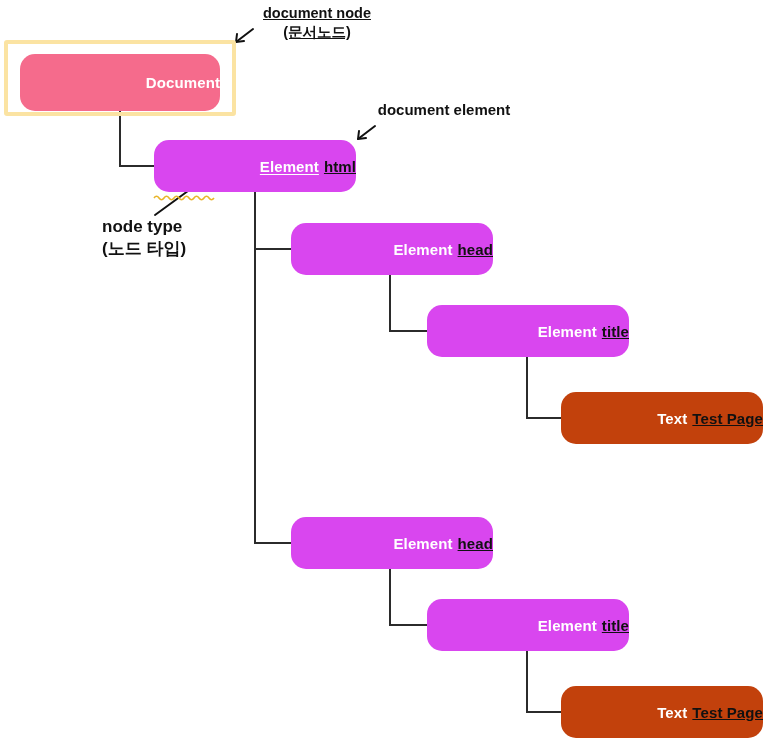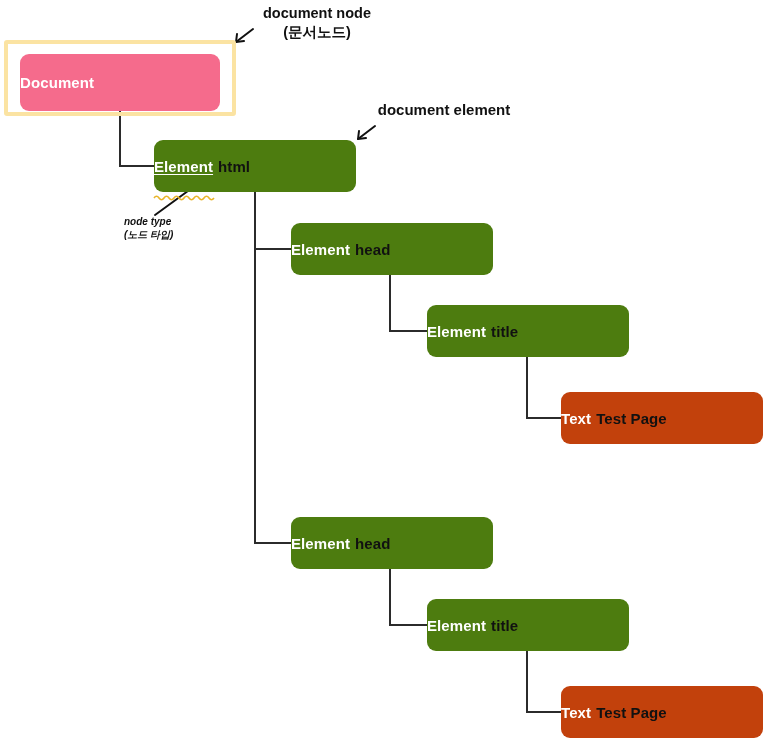--- a/index.html
+++ b/index.html
@@ -23,45 +23,46 @@
     left: 0;
     top: 0;
     width: 773px;
     height: 747px;
     pointer-events: none;
   }
 
   
   .node {
     position: absolute;
-    border-radius: 9px;
+    border-radius: 15px;
     display: flex;
     align-items: center;
-    justify-content: flex-start;
+    justify-content: flex-end;
     white-space: nowrap;
     letter-spacing: 0.1px;
   }
   .node .kind {
     color: #ffffff;
     font-weight: bold;
   }
   .node .tag {
     color: #111111;
     font-weight: bold;
     margin-left: 5px;
+    text-decoration: underline;
   }
   .node-document {
     background: #F56B8C;
   }
   .node-document .kind {
     color: #ffffff;
     font-weight: bold;
   }
   .node-element {
-    background: #4d7c0f;
+    background: #d946ef;
   }
   .node-text {
     background: #c2410c;
   }
 
   
   .highlight-frame {
     position: absolute;
     border: 4px solid #FBE3A2;
     border-radius: 3px;
@@ -171,27 +172,27 @@
   <div class="node node-element" style="left:427px; top:599px; width:202px; height:52px; font-size:15px;">
     <span class="kind">Element</span>
     <span class="tag">title</span>
   </div>
 
   <div class="node node-text" style="left:561px; top:686px; width:202px; height:52px; font-size:15px;">
     <span class="kind">Text</span>
     <span class="tag">Test Page</span>
   </div>
 
-  <div class="annotation ann-center" style="left:247px; top:4px; width:140px; font-size:14.5px;">
+  <div class="annotation ann-center" style="left:247px; top:4px; width:140px; font-size:14.5px;text-decoration:underline;">
     <span class="ann-en">document node</span>
     <span class="ann-ko">(문서노드)</span>
   </div>
 
   <div class="annotation ann-center" style="left:368px; top:100px; width:152px; font-size:15px;">
     <span class="ann-en">document element</span>
   </div>
 
-  <div class="annotation ann-left" style="left:124px; top:216px; width:150px; font-size:10px;font-style:italic;">
+  <div class="annotation ann-left" style="left:102px; top:216px; width:150px; font-size:17px;">
     <span class="ann-en">node type</span>
     <span class="ann-ko">(노드 타입)</span>
   </div>
 
 </div>
 
 </body></html>

